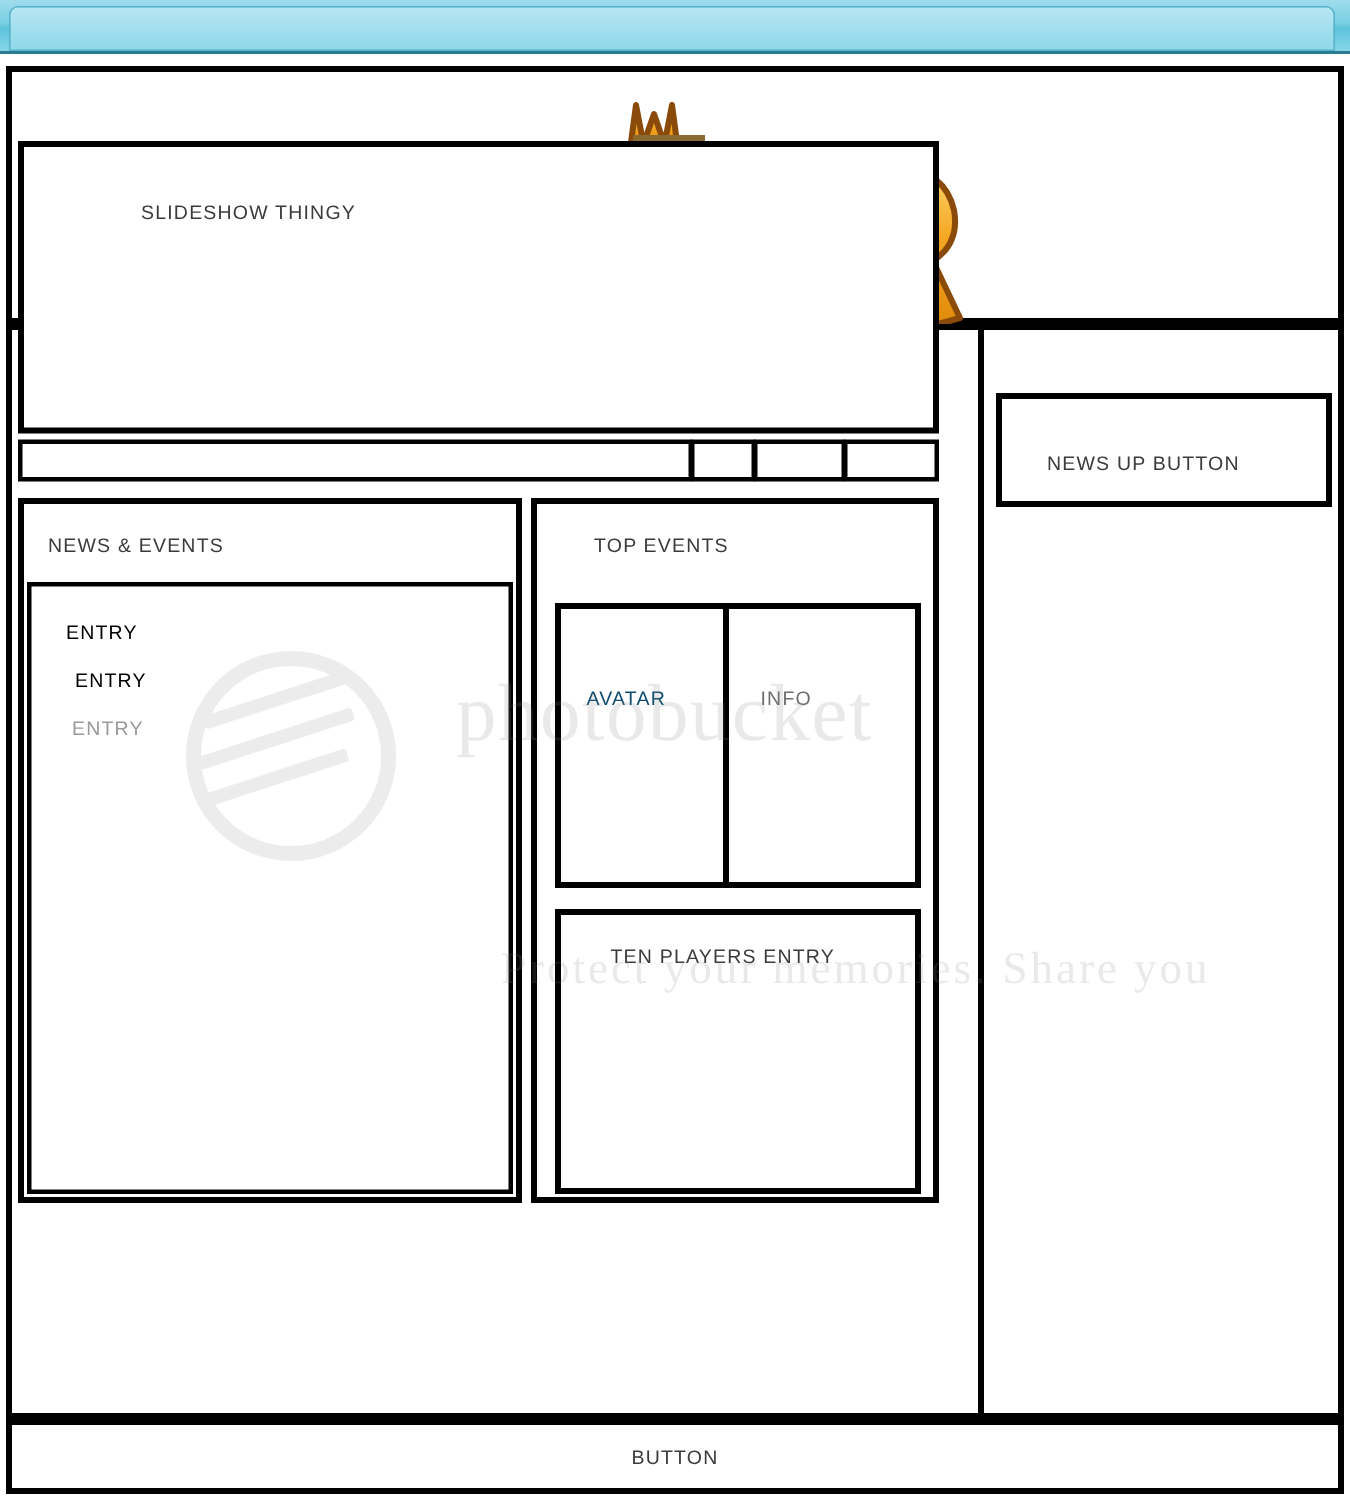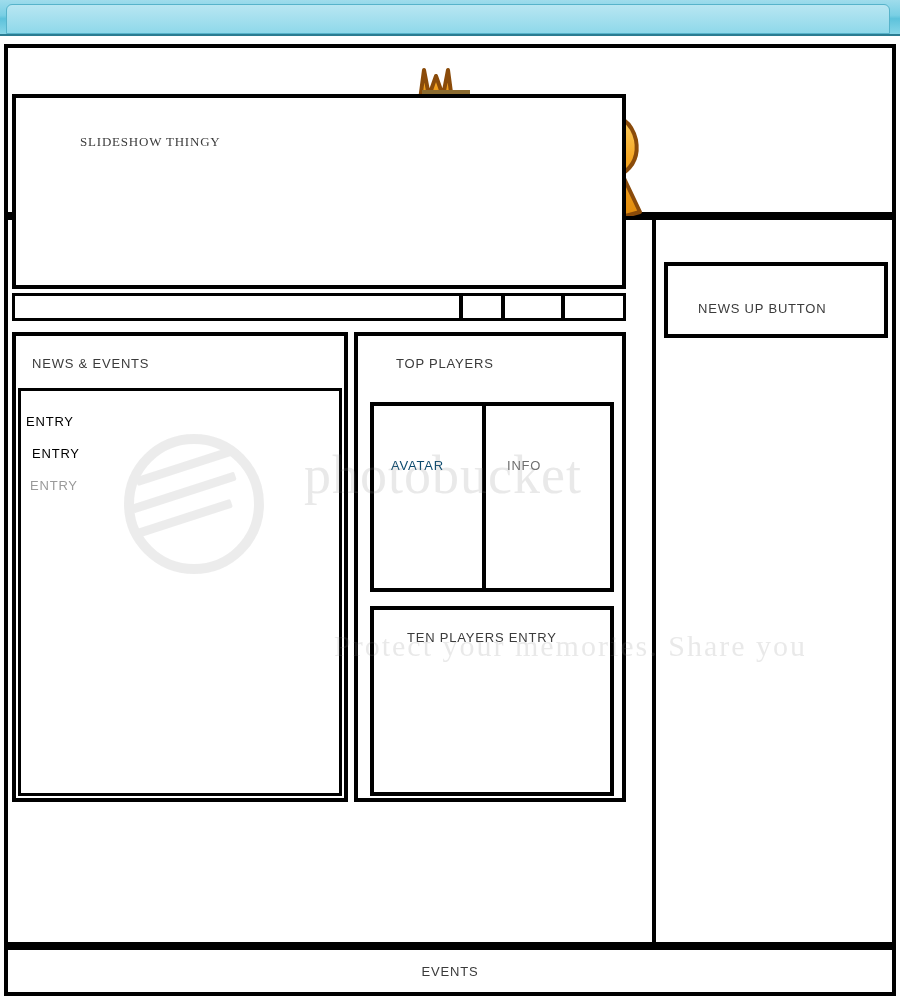--- a/index.html
+++ b/index.html
@@ -90,21 +90,21 @@
     width: 892px; height: 730px;
     border-width: 4px;
   }
 
   
   #slideshow-box {
     left: 8px; top: 50px;
     width: 614px; height: 195px;
     border-width: 4px;
   }
-  #slideshow-label { left: 76px; top: 90px; font-family: Liberation Serif, serif; }
+  #slideshow-label { left: 90px; top: 90px; }
 
   #thumb-strip-left {
     left: 8px; top: 249px;
     width: 450px; height: 28px;
     border-width: 3px;
   }
   #thumb-1 { left: 456px; top: 249px; width: 44px; height: 28px; border-width: 3px; }
   #thumb-2 { left: 498px; top: 249px; width: 62px; height: 28px; border-width: 3px; }
   #thumb-3 { left: 558px; top: 249px; width: 64px; height: 28px; border-width: 3px; }
 
@@ -118,20 +118,21 @@
   #news-list-box {
     left: 14px; top: 344px;
     width: 324px; height: 408px;
     border-width: 3px;
   }
   .entry {
     position: absolute;
     font-size: 13px;
     letter-spacing: 0.8px;
     white-space: nowrap;
+    margin-left: 18px;
   }
   #entry-0 { left: 22px; top: 370px; color: #000000; }
   #entry-1 { left: 28px; top: 402px; color: #000000; }
   #entry-2 { left: 26px; top: 434px; color: #9a9a9a; }
 
   
   #players-box {
     left: 350px; top: 288px;
     width: 272px; height: 470px;
     border-width: 4px;
@@ -289,35 +290,35 @@
   <div class="box" id="thumb-3"></div>
 
   <div class="box" id="news-box"></div>
   <div class="lbl" id="news-title">NEWS &amp; EVENTS</div>
   <div class="box" id="news-list-box"></div>
   <div class="entry" id="entry-0">ENTRY</div>
   <div class="entry" id="entry-1">ENTRY</div>
   <div class="entry" id="entry-2">ENTRY</div>
 
   <div class="box" id="players-box"></div>
-  <div class="lbl" id="players-title">TOP PLAYERS</div>
+  <div class="lbl" id="players-title">TOP EVENTS</div>
 
   <div class="box" id="avatar-info-box"></div>
   <div class="box" id="avatar-cell"></div>
   <div class="lbl" id="avatar-label">AVATAR</div>
   <div class="lbl" id="info-label">INFO</div>
 
   <div class="box" id="ten-players-box"></div>
   <div class="lbl" id="ten-players-label">TEN PLAYERS ENTRY</div>
 
   <div class="box" id="signup-box"></div>
   <div class="lbl" id="signup-label">NEWS UP BUTTON</div>
 
   <div class="box" id="footer-box"></div>
-  <div class="lbl center" id="footer-label">EVENTS</div>
+  <div class="lbl center" id="footer-label">BUTTON</div>
 
   <div class="watermark">
     <div class="wm-circle"></div>
     <div class="wm-bar" style="left:130px; top:418px; width:100px; transform:rotate(-18deg);"></div>
     <div class="wm-bar" style="left:126px; top:444px; width:108px; transform:rotate(-18deg);"></div>
     <div class="wm-bar" style="left:130px; top:470px; width:100px; transform:rotate(-18deg);"></div>
     <div class="wm-text">photobucket</div>
     <div class="wm-sub">Protect your memories. Share your life.</div>
   </div>
 

